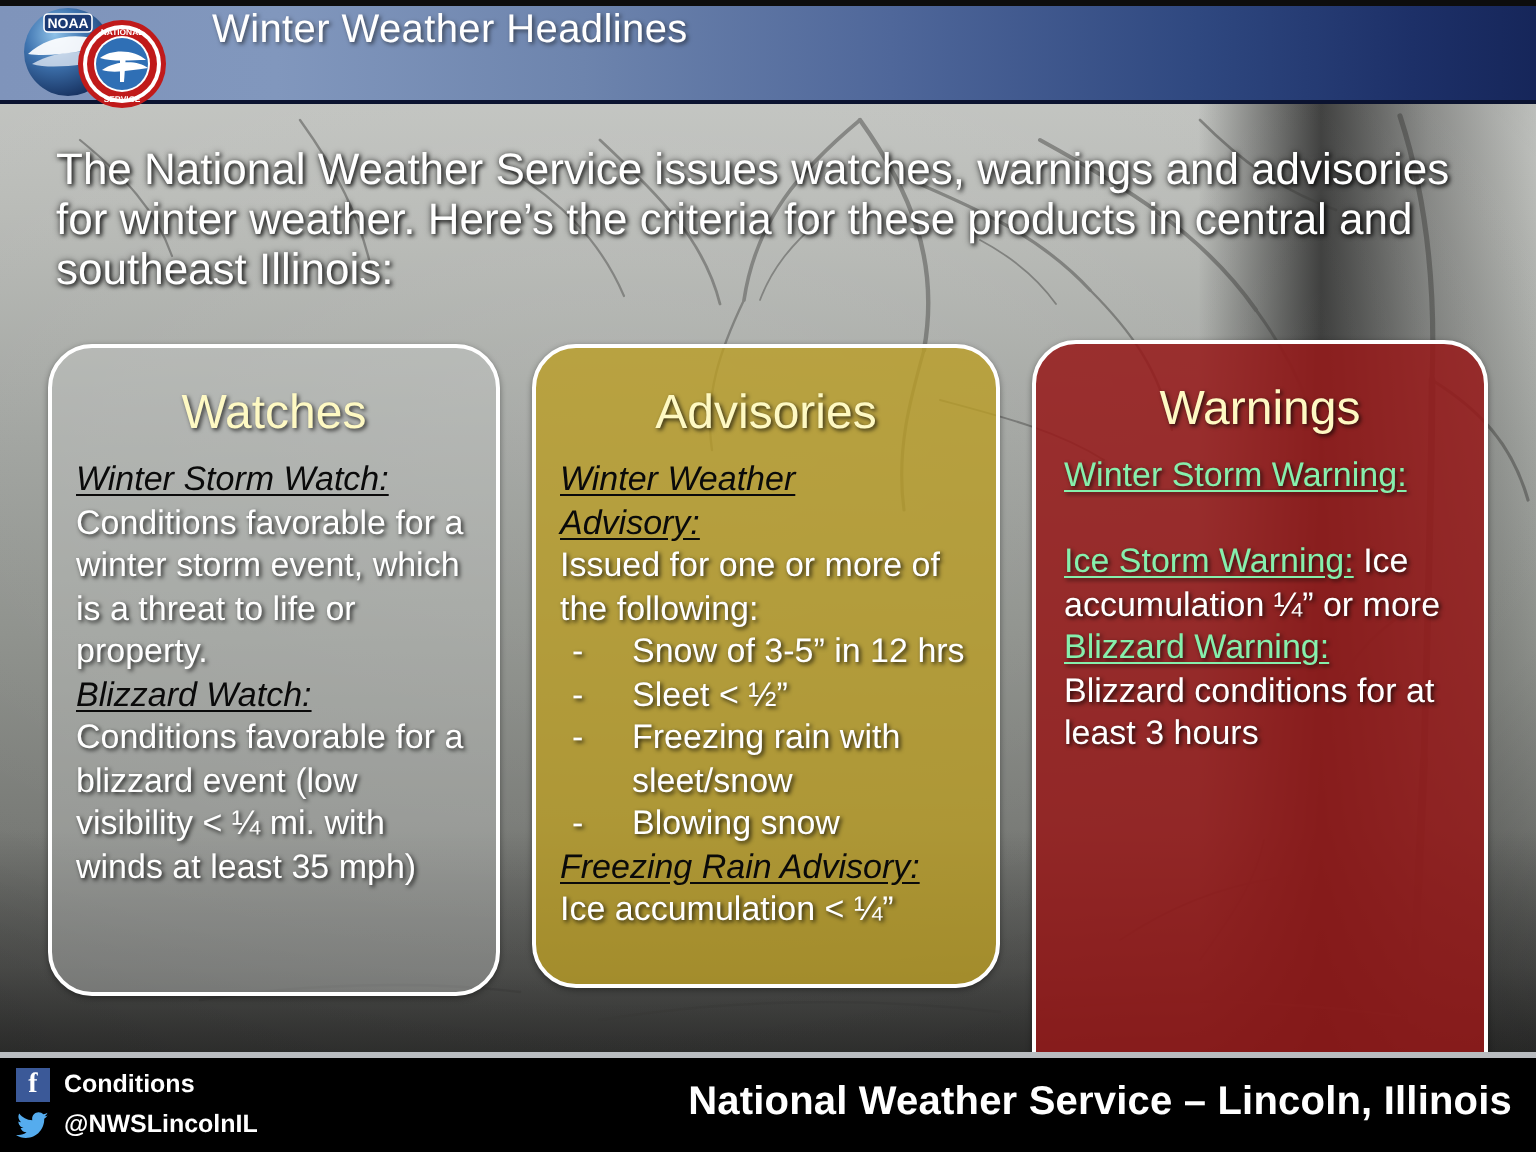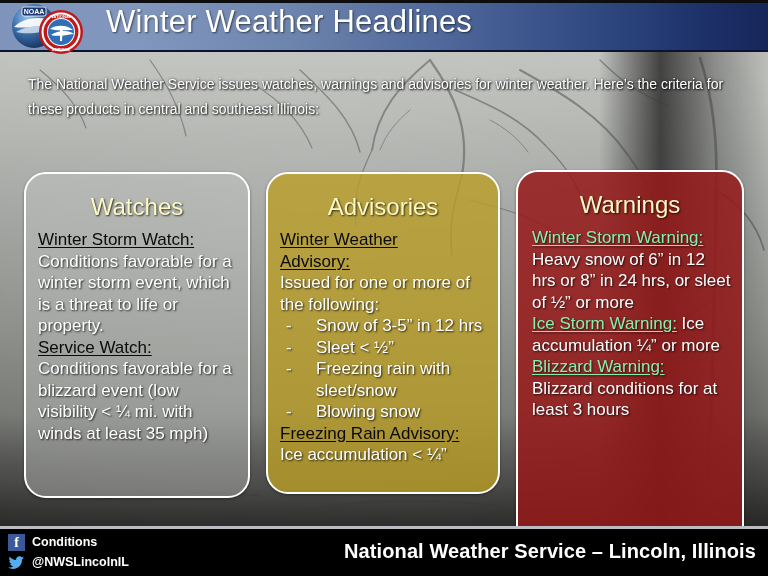--- a/index.html
+++ b/index.html
@@ -57,21 +57,21 @@
   .header::before {
     content: "";
     position: absolute;
     left: 0; top: 0; right: 0; height: 3px;
     background: #0d0d0d;
   }
   .header-title {
     position: absolute;
     left: 106px;
     top: 4px;
-    font-size: 31px;
+    font-size: 20px;
     color: #ffffff;
     letter-spacing: 0.2px;
     text-shadow: 1px 1px 2px rgba(0,0,0,0.55);
     white-space: nowrap;
   }
 
   
   .noaa-logo {
     position: absolute;
     left: 8px; top: 1px;
@@ -83,21 +83,21 @@
     left: 38px; top: 9px;
     width: 46px; height: 46px;
   }
 
   
   .intro {
     position: absolute;
     left: 28px;
     top: 72px;
     width: 712px;
-    font-size: 14px;
+    font-size: 22px;
     line-height: 25px;
     color: #ffffff;
     text-shadow: 1px 1px 2px rgba(0,0,0,0.85), 0 0 3px rgba(0,0,0,0.6);
   }
 
   
   .panel {
     position: absolute;
     border: 2.5px solid #ffffff;
     border-radius: 22px;
@@ -162,20 +162,21 @@
 
   
   .subhead {
     text-decoration: underline;
     text-underline-offset: 2px;
   }
   .subhead-dark {
     color: #0a0a0a;
     text-shadow: none;
     font-weight: 400;
+    font-style: italic;
   }
   .subhead-gold {
     color: #86efac;
     text-shadow: 1px 1px 2px rgba(0,0,0,0.7);
   }
 
   .dash-list {
     list-style: none;
     margin: 0;
     padding: 0 0 0 4px;
@@ -318,21 +319,21 @@
   </div>
 
   <div class="intro">The National Weather Service issues watches, warnings and advisories for winter weather.  Here’s the criteria for these products in central and southeast Illinois:</div>
 
   <div class="panel" id="panel-watches">
     <div class="panel-inner">
       <div class="panel-title">Watches</div>
       <div class="body-text">
         <span class="subhead subhead-dark">Winter Storm Watch:</span><br>
         <span>Conditions favorable for a winter storm event, which is a threat to life or property.</span><br>
-        <span class="subhead subhead-dark">Service Watch:</span><br>
+        <span class="subhead subhead-dark">Blizzard Watch:</span><br>
         <span>Conditions favorable for a blizzard event (low visibility &lt; ¼ mi. with winds at least 35 mph)</span>
       </div>
     </div>
   </div>
 
   <div class="panel" id="panel-advisories">
     <div class="panel-inner">
       <div class="panel-title">Advisories</div>
       <div class="body-text">
         <span class="subhead subhead-dark">Winter Weather</span><br>
@@ -360,21 +361,21 @@
         <span>Ice accumulation &lt; ¼”</span>
       </div>
     </div>
   </div>
 
   <div class="panel" id="panel-warnings">
     <div class="panel-inner">
       <div class="panel-title">Warnings</div>
       <div class="body-text">
         <span class="subhead subhead-gold">Winter Storm Warning:</span><br>
-        <span>Heavy snow of 6” in 12 hrs or 8” in 24 hrs, or sleet of ½” or more</span><br>
+        <br>
         <span class="subhead subhead-gold">Ice Storm Warning:</span><span> Ice accumulation ¼” or more</span><br>
         <span class="subhead subhead-gold">Blizzard Warning:</span><br>
         <span>Blizzard conditions for at least 3 hours</span>
       </div>
     </div>
   </div>
 
   <div class="footer">
     <div class="social">
       <div class="social-row">

